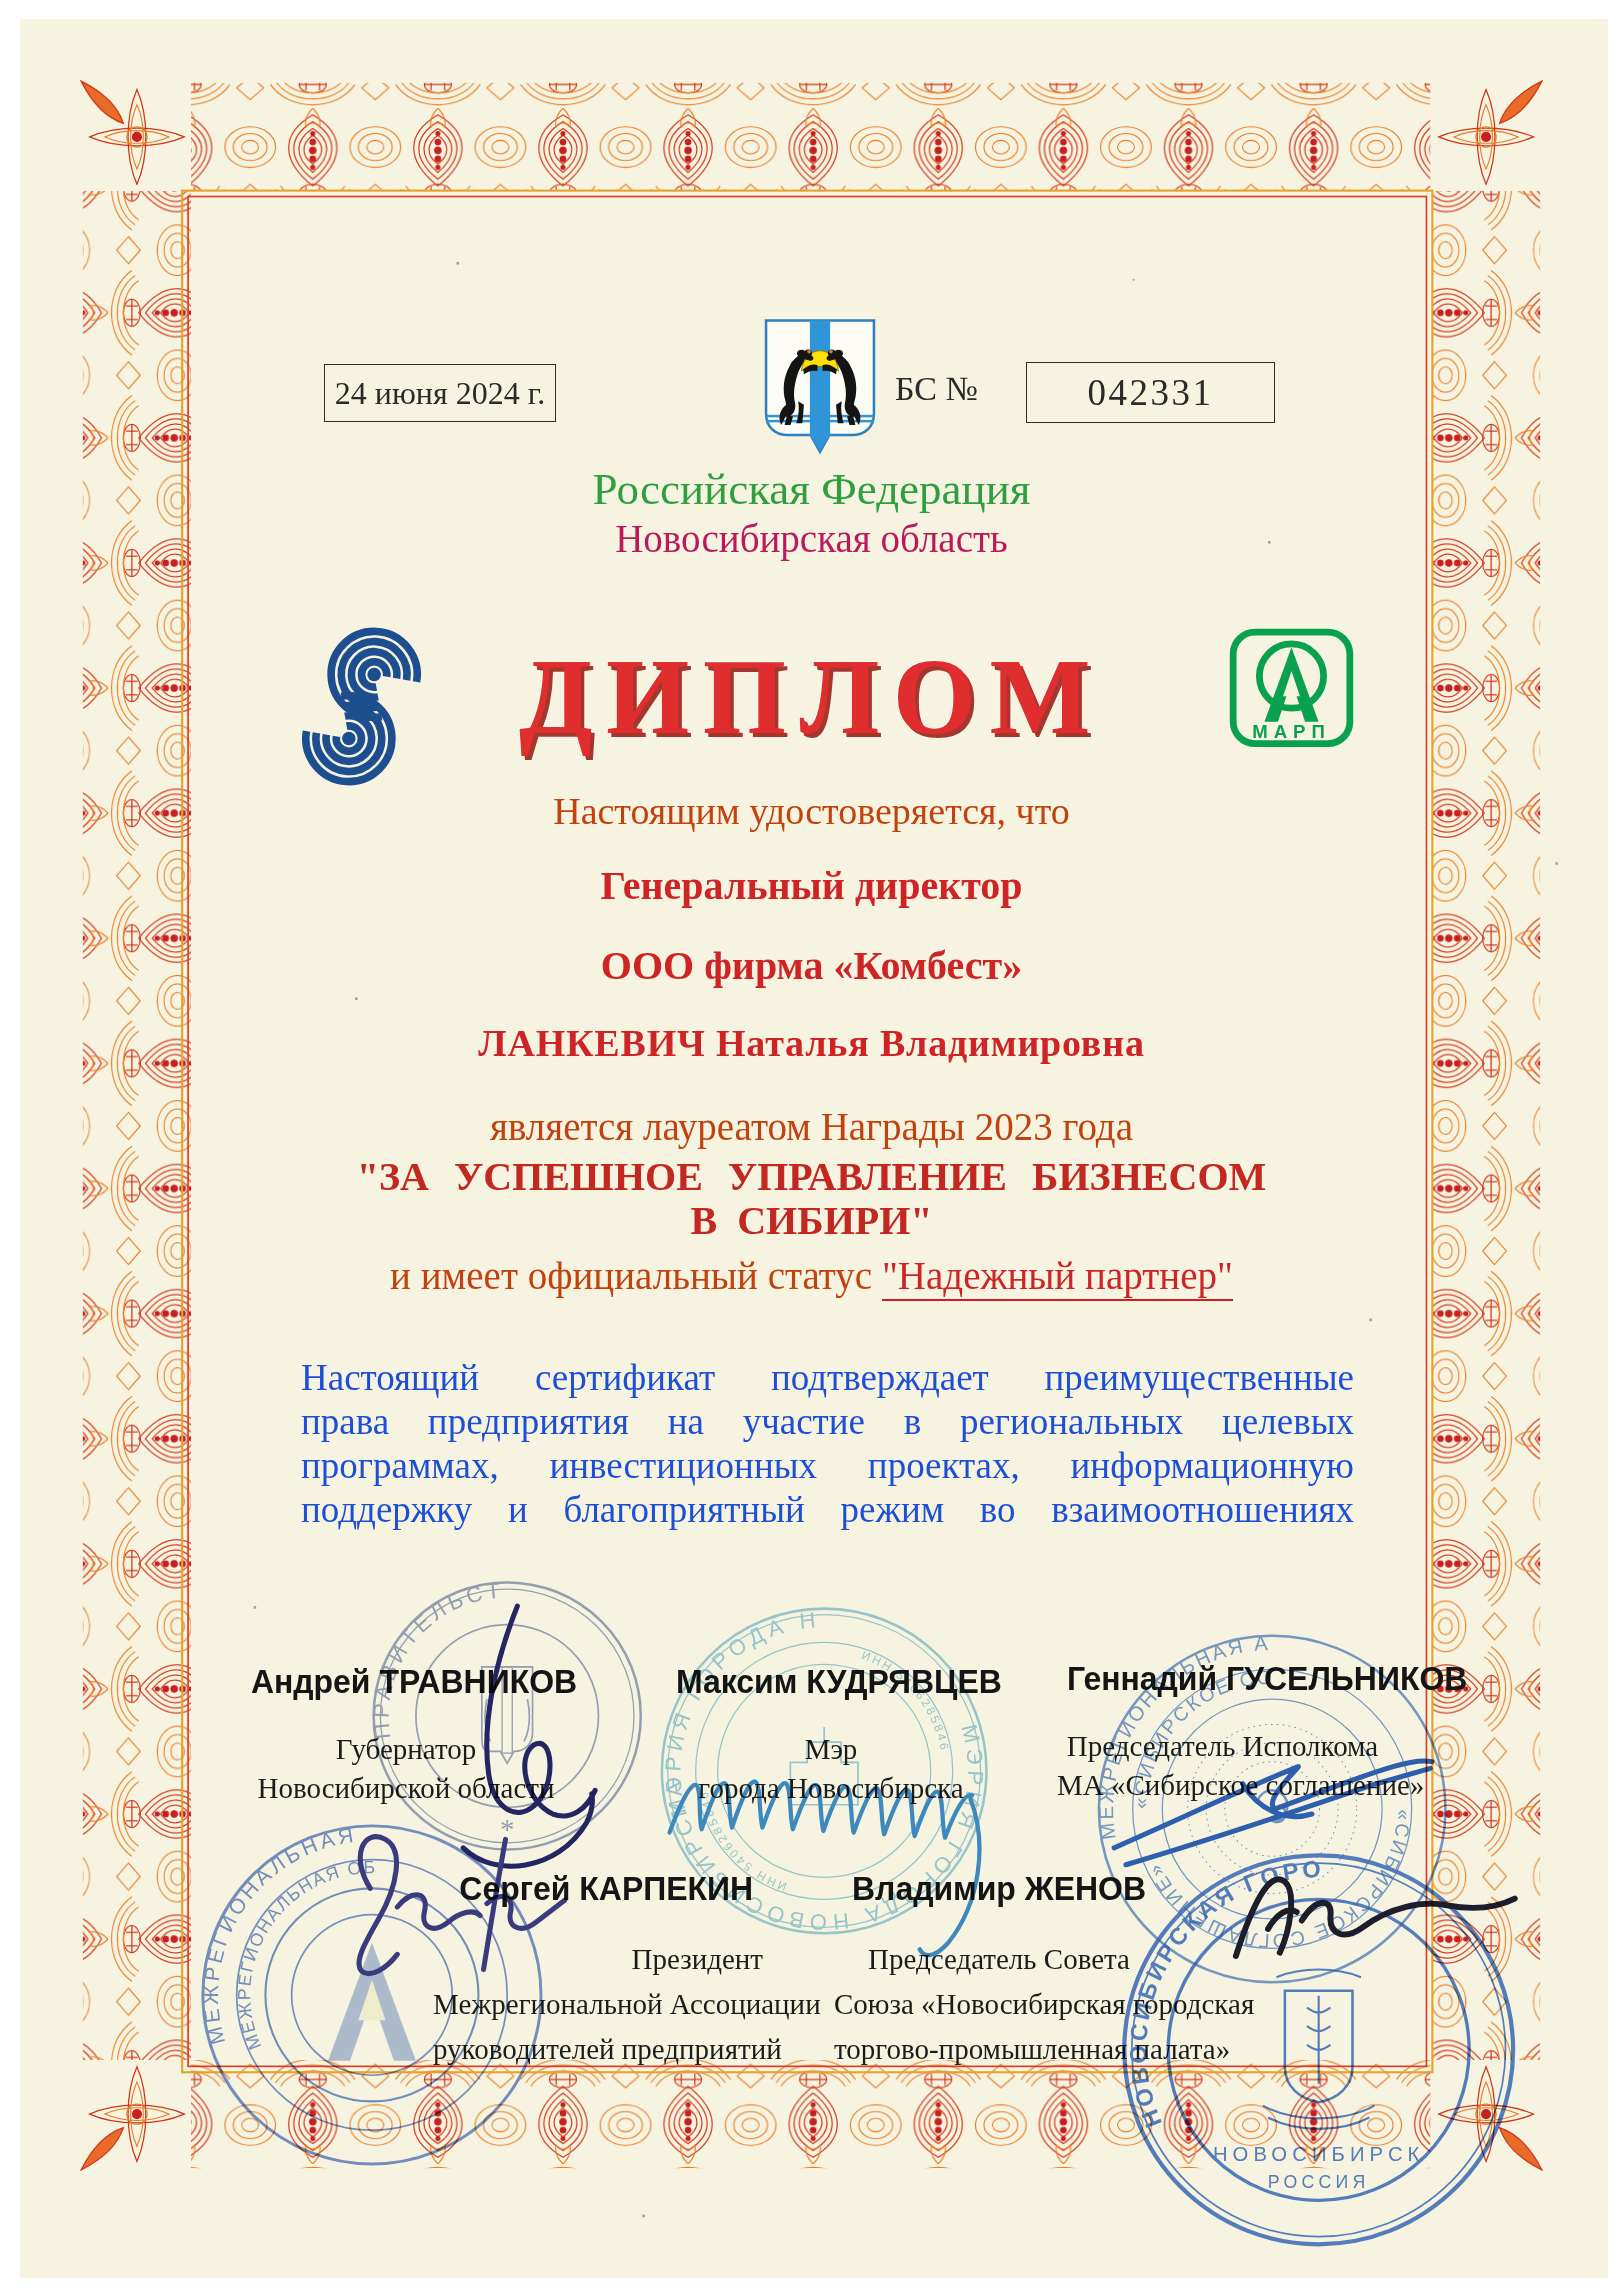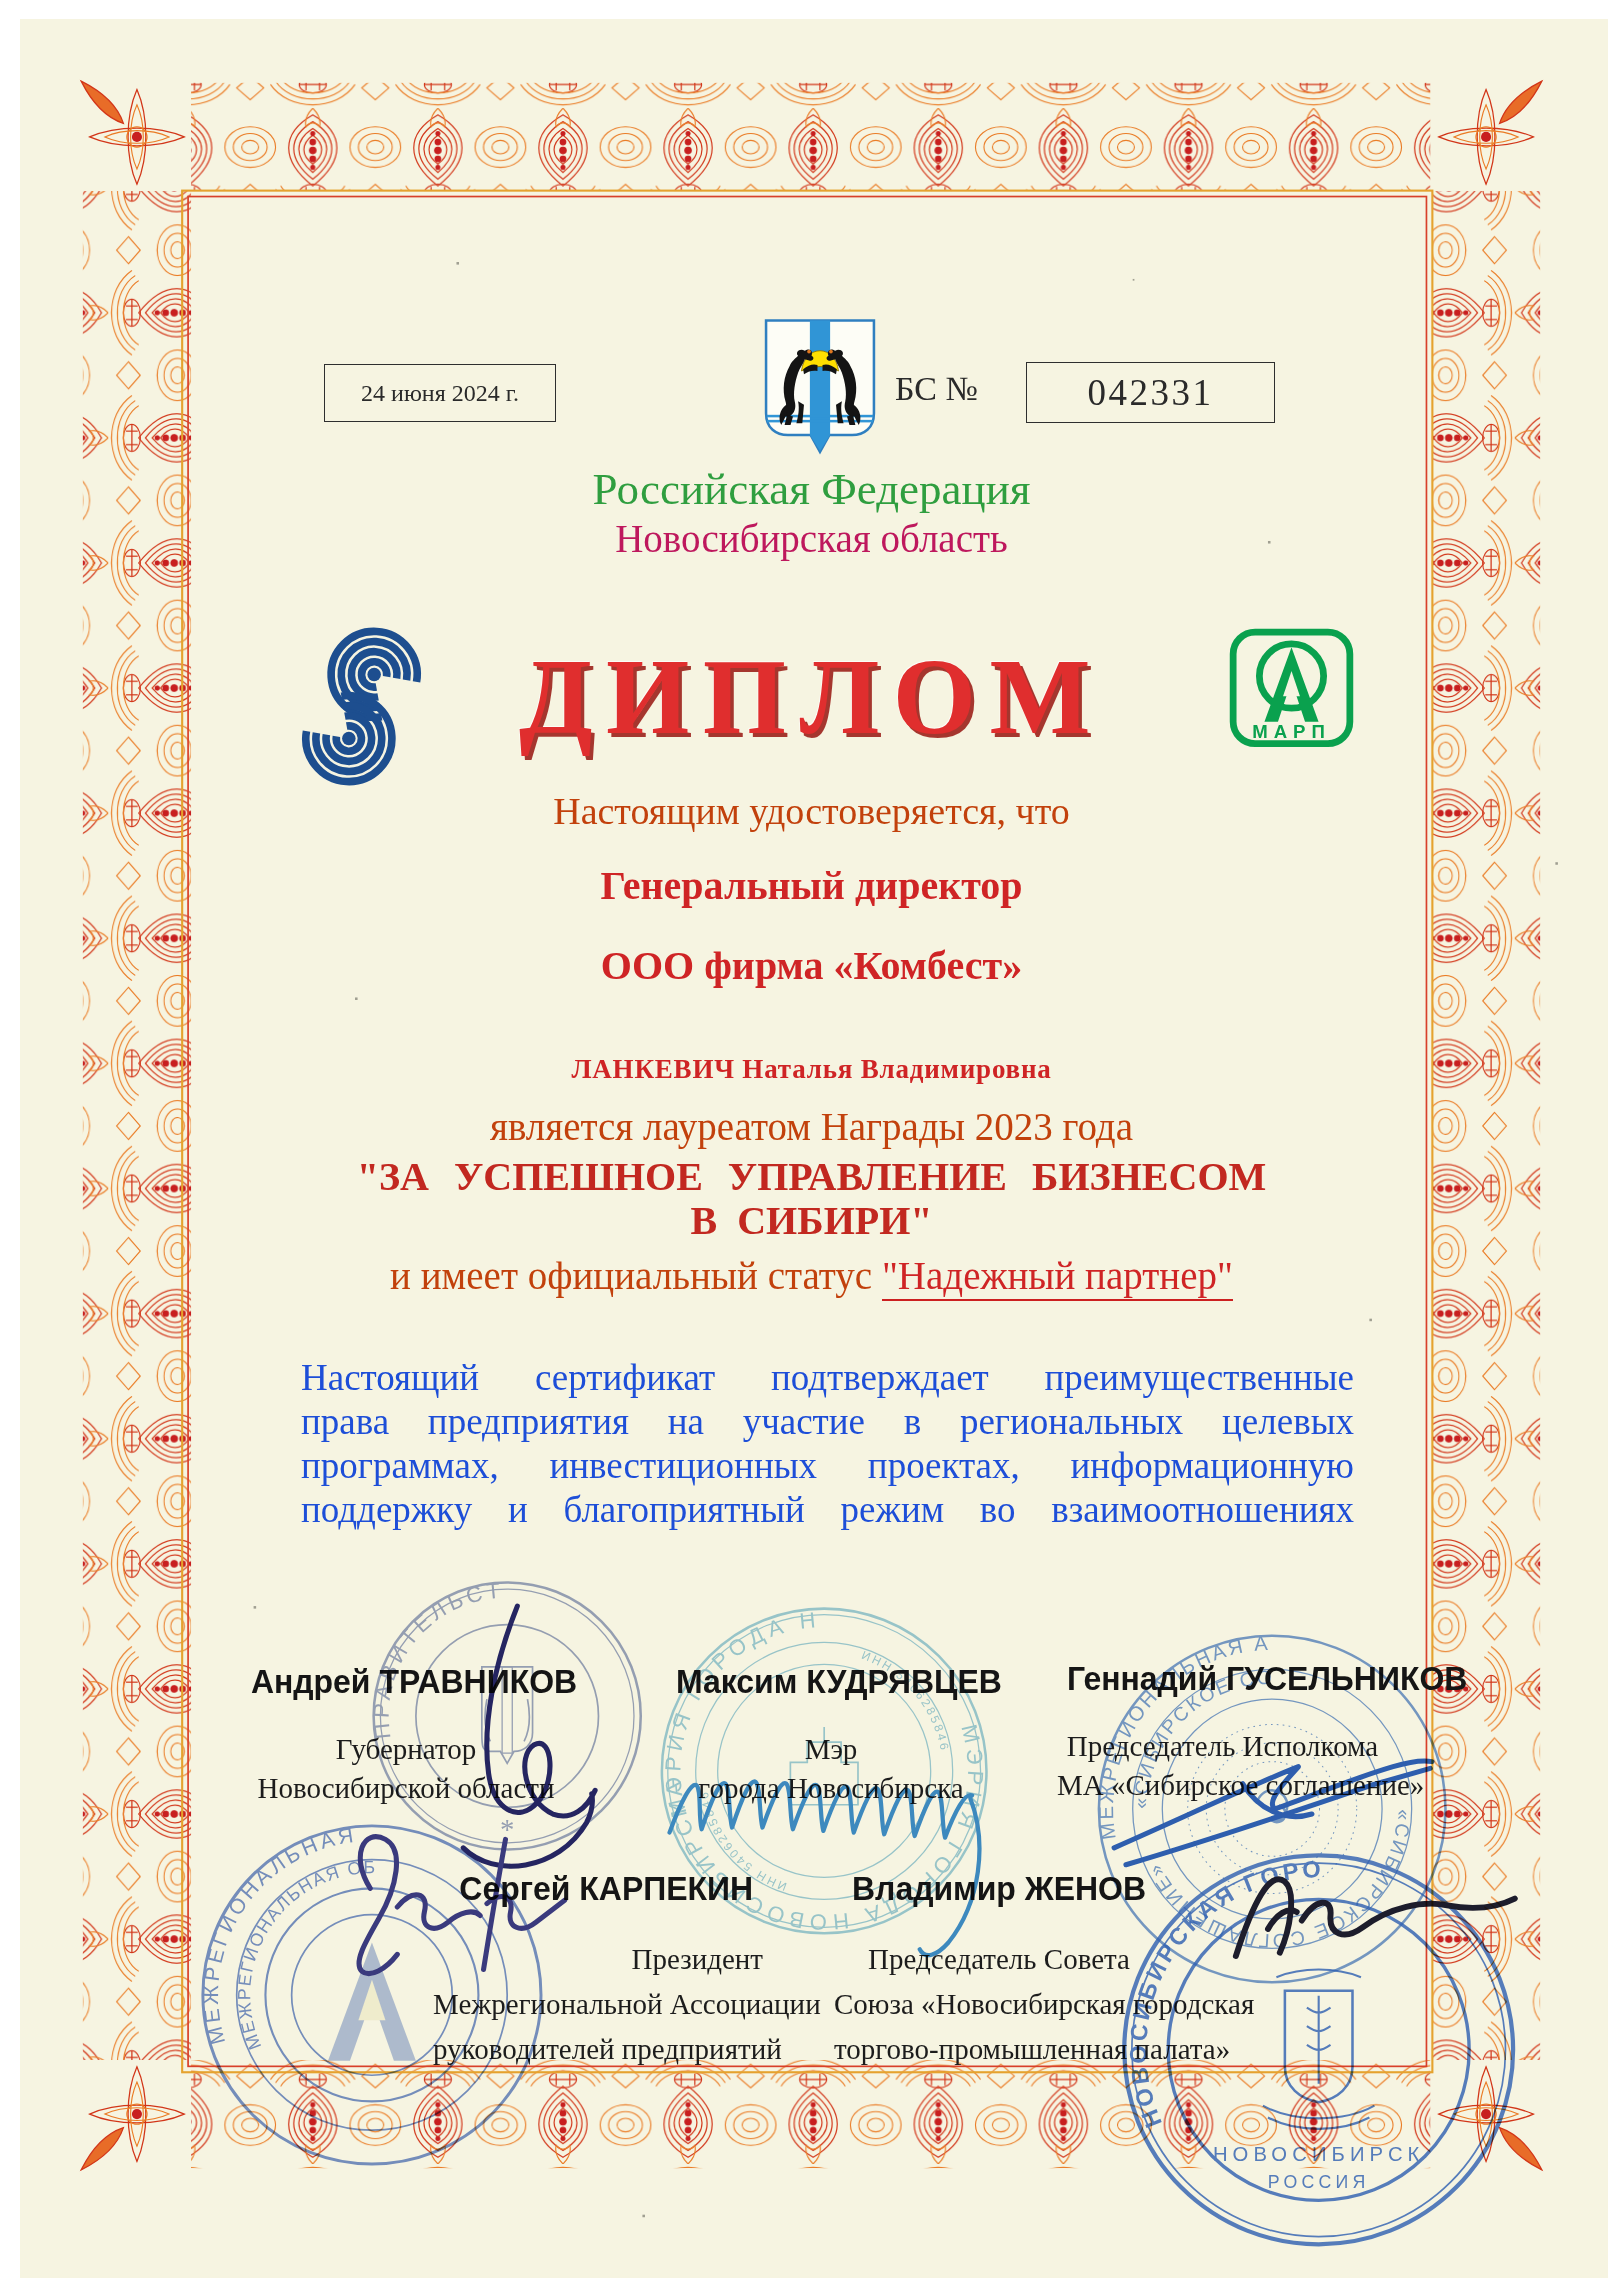--- a/index.html
+++ b/index.html
@@ -5,35 +5,35 @@
   html,body{margin:0;padding:0;background:#ffffff;}
   #page{position:relative;width:1623px;height:2295px;background:#ffffff;overflow:hidden;
         font-family:"Liberation Serif",serif;}
   #paper{position:absolute;left:20px;top:18.6px;width:1588px;height:2259px;background:#f6f4e1;}
   .abs{position:absolute;}
   .ctr{left:194px;right:194px;text-align:center;}
   svg{display:block;}
   
   .valbox{border:1.7px solid #2e2e2e;display:flex;align-items:center;justify-content:center;
           color:#2a2a2a;background:transparent;}
-  #date-box{left:324px;top:364px;width:230px;height:56px;font-size:24px;}
+  #date-box{left:324px;top:364px;width:230px;height:56px;font-size:32px;}
   #series-label{left:895px;top:370px;font-size:34px;color:#2a2a2a;}
   #series-box{left:1026px;top:362px;width:247px;height:59px;font-size:37px;letter-spacing:2.5px;}
   #country-line{top:463px;font-size:45px;color:#2f9e3f;}
   #region-line{top:516px;font-size:39px;color:#be185d;}
   
   #title{top:636px;font-size:107px;font-weight:700;color:#e02e2e;letter-spacing:13.5px;
          text-shadow:3.4px 4.2px 0 rgba(150,20,14,.85), -0.8px -0.8px 0 rgba(255,255,255,.7);}
   
   .gline{color:#c2410c;}
   .rline{color:#cf2425;font-weight:700;}
   #certify-line{top:789px;font-size:38px;}
   #position-line{top:862px;font-size:40px;}
   #company-line{top:942px;font-size:40px;text-align:center;}
-  #person-line{top:1054px;font-size:27px;letter-spacing:0.8px;}
+  #person-line{top:1021px;font-size:38px;letter-spacing:0.8px;}
   #laureate-line{top:1104px;font-size:39px;}
   #award-line1{top:1153px;font-size:40px;color:#c22820;font-weight:700;word-spacing:15px;}
   #award-line2{top:1197px;font-size:40px;color:#c22820;font-weight:700;word-spacing:10px;}
   #status-line{top:1253px;font-size:39px;}
   #status-line .val{color:#cf2425;border-bottom:2.5px solid #cc2020;padding-bottom:1.7px;}
   
   #paragraph{left:301px;top:1356px;width:1053px;color:#1d4ed8;font-size:37px;}
   #paragraph .pline{text-align:justify;text-align-last:justify;height:44px;line-height:44px;}
   
   .sig{position:absolute;text-align:center;}

